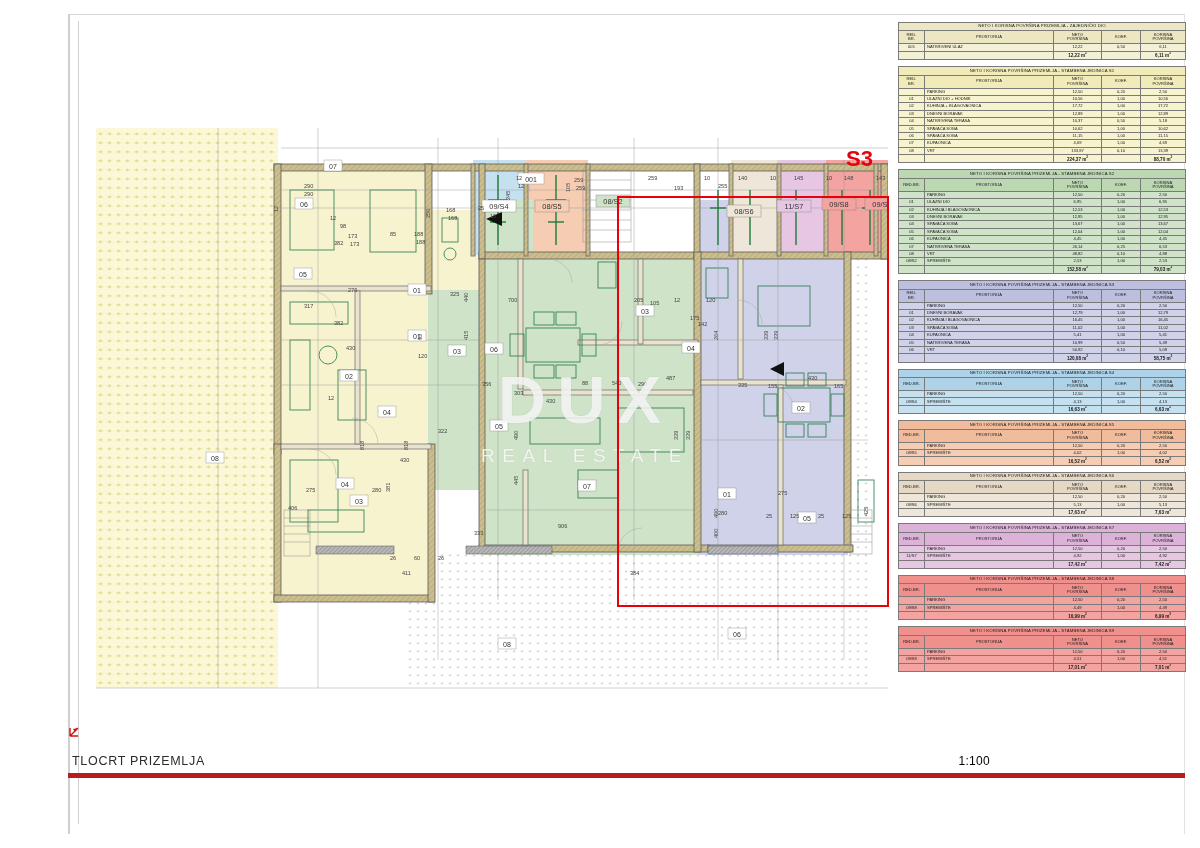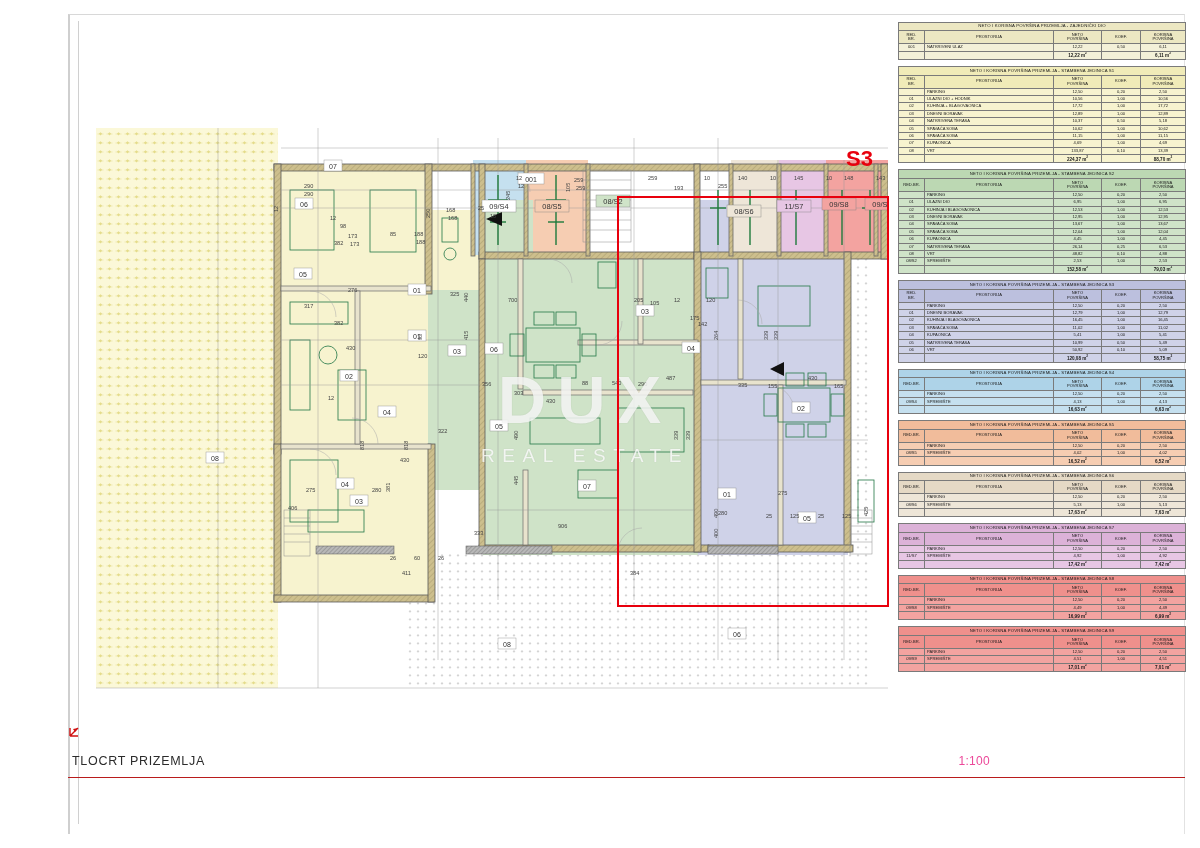--- a/index.html
+++ b/index.html
@@ -22,29 +22,29 @@
     border-right:1px solid #e2e2e2;
   }
   #inner-frame {
     position:absolute; left:8px; top:6px; right:4px; bottom:10px;
     border-left:1px solid #d0d0d0;
   }
 
   
   #caption-bar {
     position:absolute; left:68px; top:752px; width:1117px; height:26px;
-    border-bottom:1px solid #b91c1c;
+    border-bottom:5px solid #b91c1c;
   }
   #caption-title {
     position:absolute; left:4px; top:2px;
     font-size:12.5px; letter-spacing:.7px; color:#2b2b2b;
   }
   #caption-scale {
     position:absolute; right:195px; top:2px;
-    font-size:12px; color:#ec4899; letter-spacing:.3px;
+    font-size:12px; color:#000000; letter-spacing:.3px;
   }
 
   
   #plan {
     position:absolute; left:78px; top:40px; width:810px; height:700px;
     overflow:hidden;
   }
   #plan svg { display:block; }
 
   

